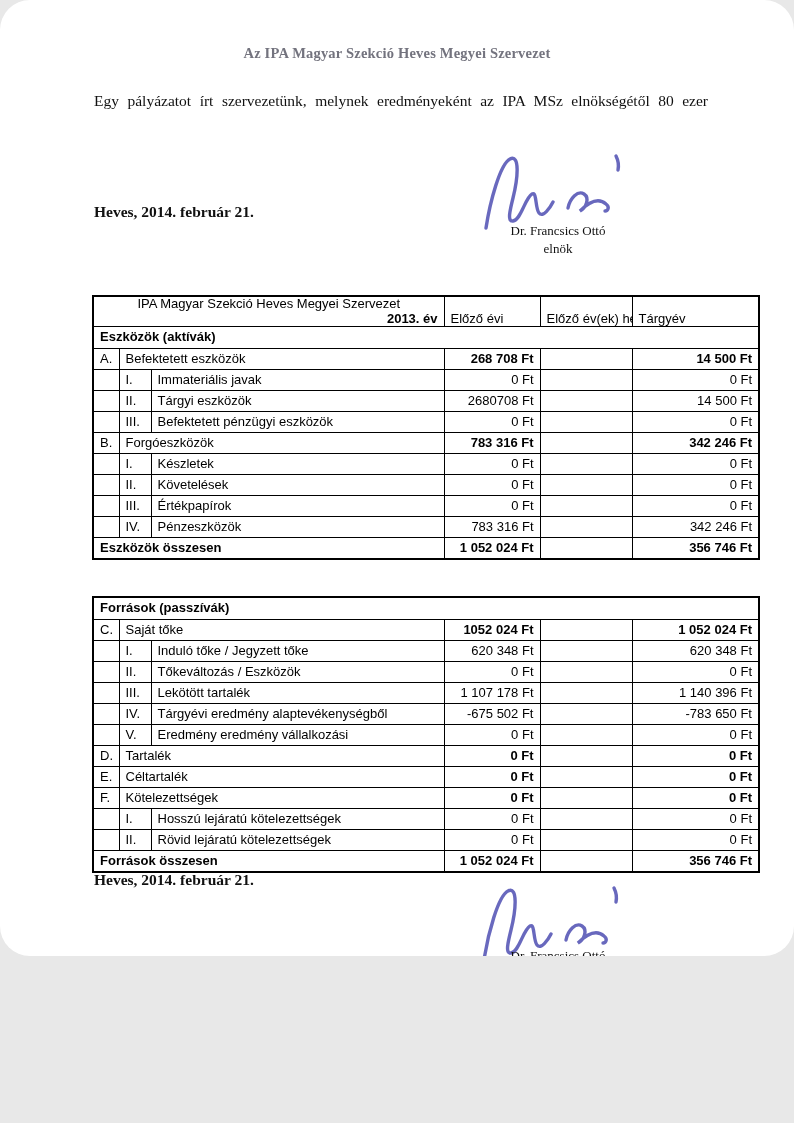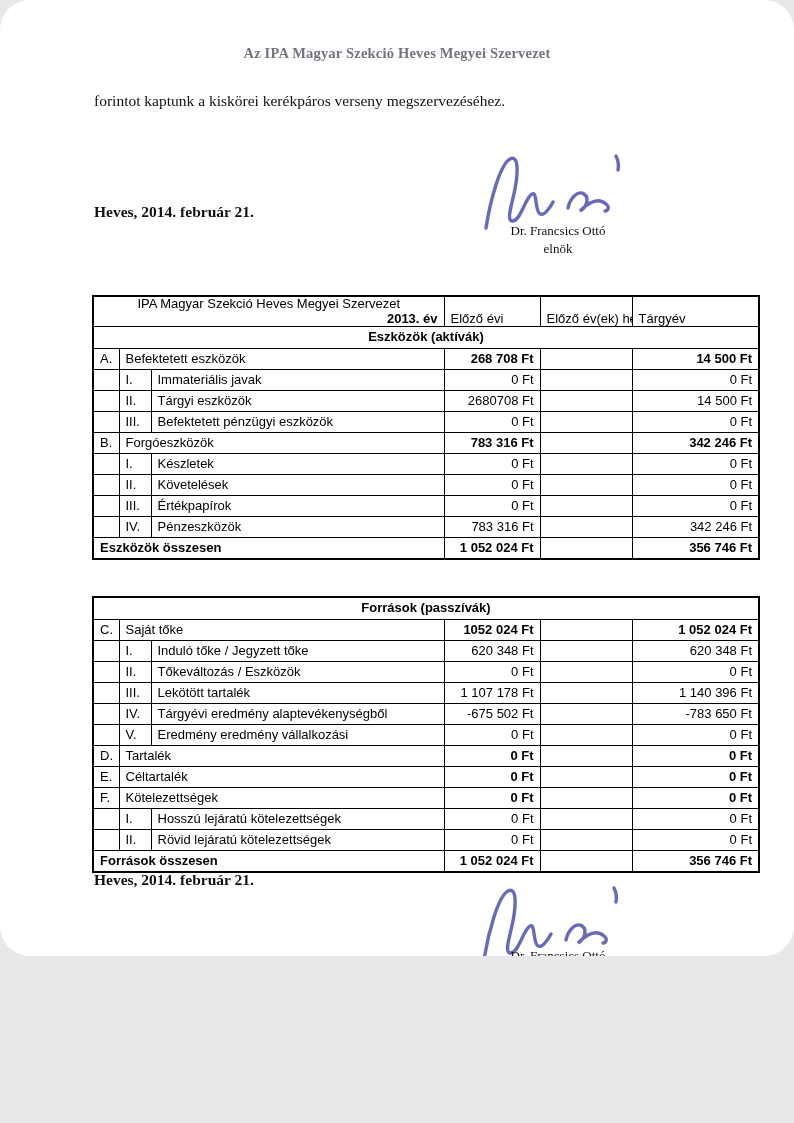--- a/index.html
+++ b/index.html
@@ -23,39 +23,39 @@
   .sig-block{width:180px;text-align:center;font-size:13px;color:#111;line-height:18px;}
 
   
   table.fin{border-collapse:collapse;table-layout:fixed;width:666px;
             font-family:"Liberation Sans", sans-serif;font-size:13px;color:#000;
             border:2px solid #000;}
   table.fin td{border:1px solid #000;padding:0 6px;height:20px;line-height:1.12;
                overflow:hidden;white-space:nowrap;}
   td.org-cell{text-align:center;vertical-align:middle;height:55px;white-space:normal;line-height:1.3;}
   td.col-h{text-align:left;vertical-align:bottom;padding-bottom:3px;white-space:normal;line-height:1.25;}
-  tr.section-row td{font-weight:bold;text-align:center;height:21px;}
+  tr.section-row td{font-weight:bold;text-align:left;height:21px;}
   td.c-code, td.c-num{padding:0 3px;text-align:left;}
   td.c-desc{text-align:left;}
   td.c-val{text-align:right;}
   .b{font-weight:bold;text-align:right;}
   tr.total-row td{font-weight:bold;}
 
   .page-num{left:634px;top:1054px;width:100px;text-align:left;
             font-size:13.5px;color:#7a7a7a;}
 </style>
 </head>
 <body>
 
 <div id="page">
 
   <div class="abs doc-header">Az IPA Magyar Szekció Heves Megyei Szervezet</div>
 
   <div class="abs body-par">
-    <div class="par-line">forintot kaptunk a kiskörei kerékpáros verseny megszervezéséhez.</div>
+    <div class="par-line jlast">Egy pályázatot írt szervezetünk, melynek eredményeként az IPA MSz elnökségétől 80 ezer</div>
   </div>
 
   <div class="abs date-line" style="top:203px;">Heves, 2014. február 21.</div>
 
   <svg class="abs sig-svg" style="left:480px;top:150px;" width="150" height="80" viewBox="0 0 150 80">
     <g fill="none" stroke="#5c5cb8" stroke-width="3.4" stroke-linecap="round" opacity="0.92">
       <path d="M6,78 C10,52 20,14 30,9 C40,4 38,28 33,48 C30,60 27,72 33,71 C41,70 45,48 52,44 C57,41 55,58 59,63 C63,68 70,58 73,52"></path>
       <path d="M88,58 C90,48 98,40 104,44 C110,48 106,58 100,61 C108,53 118,47 126,54 C130,57 128,61 125,61"></path>
       <path d="M136,6 C138,10 139,15 138,20"></path>
     </g>

